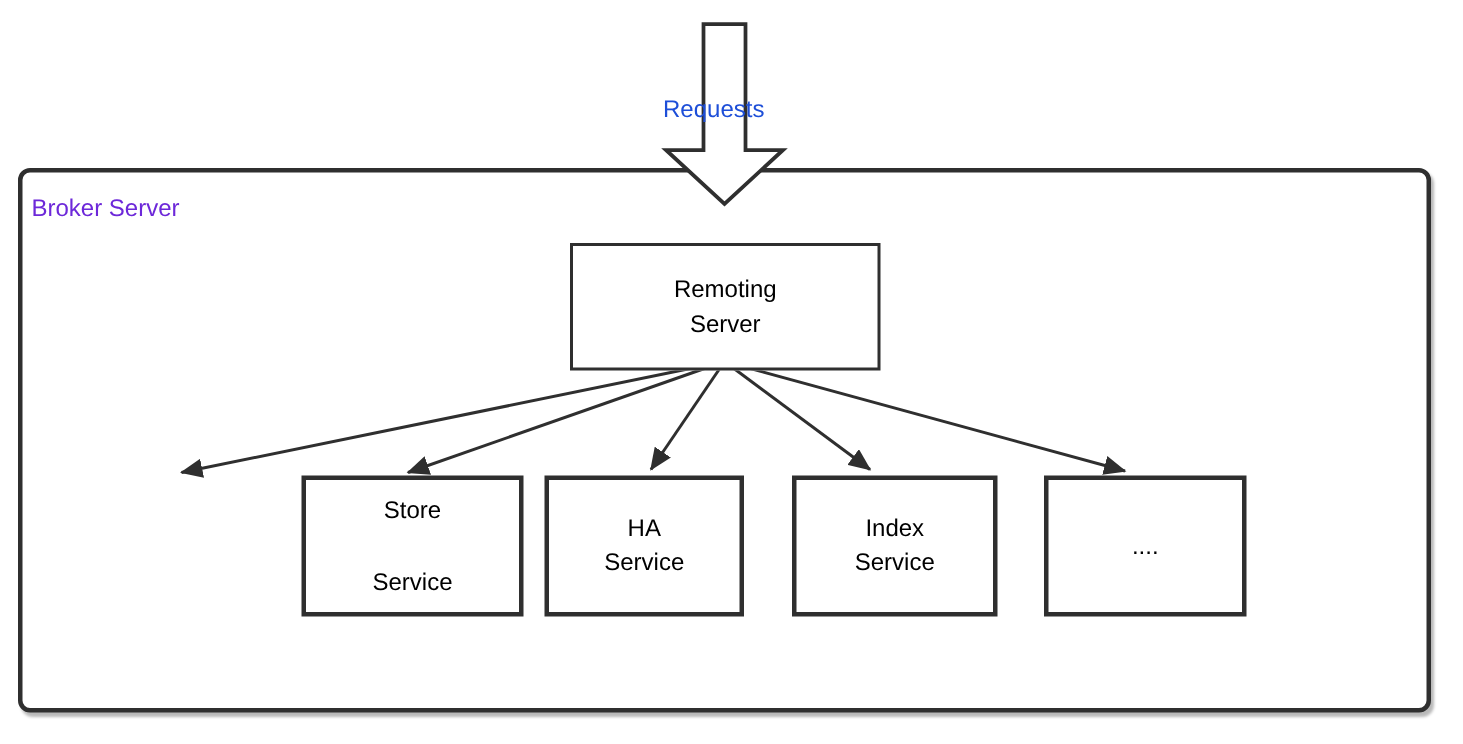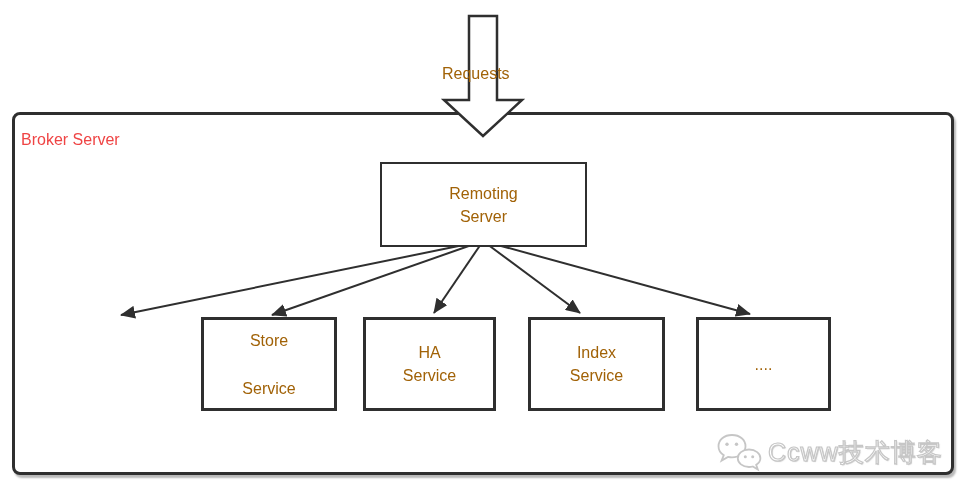--- a/index.html
+++ b/index.html
@@ -18,58 +18,58 @@
     border:3px solid #2f2f2f;
     border-radius:8px;
     background:#ffffff;
     box-shadow:2px 3px 2px rgba(0,0,0,0.28);
     z-index:1;
   }
   .broker-label{
     position:absolute;
     left:6px;top:16px;
     font-size:16px;
-    color:#ef4444;
+    color:#6d28d9;
     white-space:nowrap;
   }
   .overlay{
     position:absolute;left:0;top:0;width:975px;height:496px;
     z-index:2;
     pointer-events:none;
   }
   .node{
     position:absolute;
     box-sizing:border-box;
     background:#ffffff;
     border:3px solid #2f2f2f;
     display:flex;
     flex-direction:column;
     align-items:center;
     justify-content:center;
     text-align:center;
     font-size:16px;
     line-height:23px;
-    color:#a16207;
+    color:#000000;
     z-index:3;
   }
   .node.remoting{
     left:380px;top:162px;width:207px;height:85px;
     border-width:2px;
   }
   .node.child{top:317px;height:94px;}
   .node.cm{left:47px;width:136px;}
-  .node.ss{left:201px;width:136px;gap:25px;}
+  .node.ss{left:201px;width:148px;gap:25px;}
   .node.ha{left:363px;width:133px;}
   .node.is{left:528px;width:137px;}
   .node.more{left:696px;width:135px;}
   .requests-label{
     position:absolute;
     left:442px;top:65px;
     font-size:16px;
-    color:#a16207;
+    color:#1d4ed8;
     z-index:4;
     white-space:nowrap;
   }
   .watermark{
     position:absolute;
     left:716px;top:432px;
     display:flex;
     align-items:center;
     gap:6px;
     z-index:5;
@@ -126,25 +126,14 @@
   </div>
   <div class="node child is">
     <span>Index</span>
     <span>Service</span>
   </div>
   <div class="node child more">
     <span>....</span>
     <span></span>
   </div>
 
-  <div class="watermark">
-    <svg class="wechat-icon" width="46" height="40" viewBox="0 0 46 40">
-      <path d="M16 3 C8 3 2.5 8 2.5 14.2 C2.5 18 4.6 21.2 7.8 23.2 L5.6 28.6 L12 24.9 C13.3 25.2 14.6 25.4 16 25.4 C24 25.4 29.5 20.4 29.5 14.2 C29.5 8 24 3 16 3 Z" fill="#ffffff" stroke="#c6c6c6" stroke-width="1.8"></path>
-      <circle cx="11" cy="12.3" r="1.7" fill="#c6c6c6"></circle>
-      <circle cx="20.5" cy="12.3" r="1.7" fill="#c6c6c6"></circle>
-      <path d="M33 17.5 C26.4 17.5 21.8 21.6 21.8 26.2 C21.8 30.9 26.4 35 33 35 C34.3 35 35.6 34.8 36.8 34.5 L41.8 37.5 L40.2 32.8 C42.8 31.2 44.4 28.8 44.4 26.2 C44.4 21.6 39.6 17.5 33 17.5 Z" fill="#ffffff" stroke="#c6c6c6" stroke-width="1.8"></path>
-      <circle cx="29.3" cy="24.8" r="1.5" fill="#c6c6c6"></circle>
-      <circle cx="36.7" cy="24.8" r="1.5" fill="#c6c6c6"></circle>
-    </svg>
-    <span class="watermark-text">Ccww技术博客</span>
-  </div>
 
 </div>
 
 </body></html>

